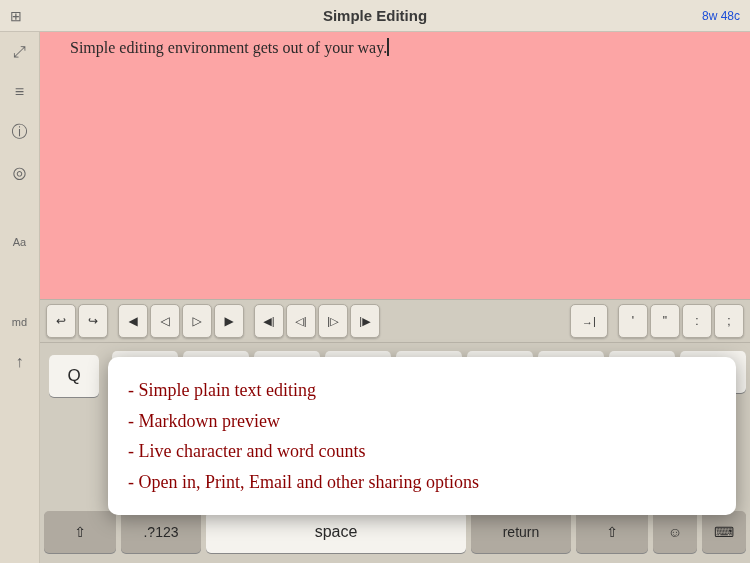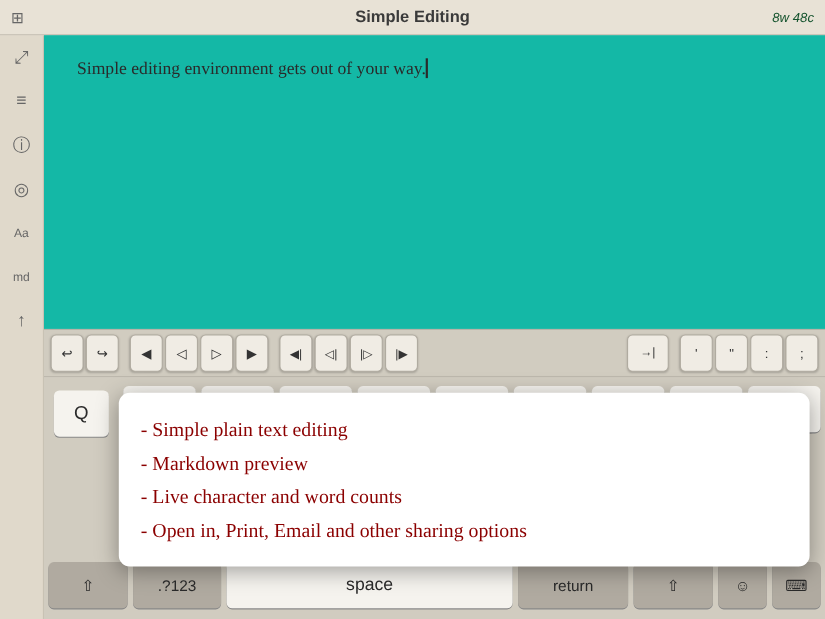--- a/index.html
+++ b/index.html
@@ -37,22 +37,21 @@
     }
 
     .top-bar-left {
       display: flex;
       gap: 8px;
       align-items: center;
     }
 
     .top-bar-right {
       font-size: 12px;
-      color: #14532d;
-      font-style: italic;
+      color: #1d4ed8;
     }
 
     .expand-icon {
       color: #666;
       font-size: 14px;
     }
 
     
     .main-layout {
       display: flex;
@@ -85,22 +84,22 @@
 
     
     .editor-section {
       flex: 1;
       display: flex;
       flex-direction: column;
     }
 
     .editor-body {
       flex: 1;
-      background: #14b8a6;
-      padding: 19px 30px;
+      background: #fca5a5;
+      padding: 4px 30px;
       position: relative;
     }
 
     .editor-text {
       font-size: 16px;
       color: #2a2a2a;
       line-height: 1.5;
       font-family: 'Georgia', serif;
     }
 
@@ -299,22 +298,22 @@
   <span class="top-bar-right">8w 48c</span>
 </div>
 
 <div class="main-layout">
 
   <div class="sidebar">
     <div class="sidebar-icon">⤢</div>
     <div class="sidebar-icon">≡</div>
     <div class="sidebar-icon">ⓘ</div>
     <div class="sidebar-icon">◎</div>
-    <div class="sidebar-icon" style="font-size:11px;">Aa</div>
-    <div class="sidebar-icon" style="font-size:11px;">md</div>
+    <div class="sidebar-icon" style="font-size:11px;margin-top:30px;">Aa</div>
+    <div class="sidebar-icon" style="font-size:11px;margin-top:40px;">md</div>
     <div class="sidebar-icon">↑</div>
   </div>
 
   <div class="editor-section">
 
     <div class="editor-body">
       <span class="editor-text">Simple editing environment gets out of your way.</span><span class="cursor"></span>
     </div>
 
     <div class="ext-keyboard">

